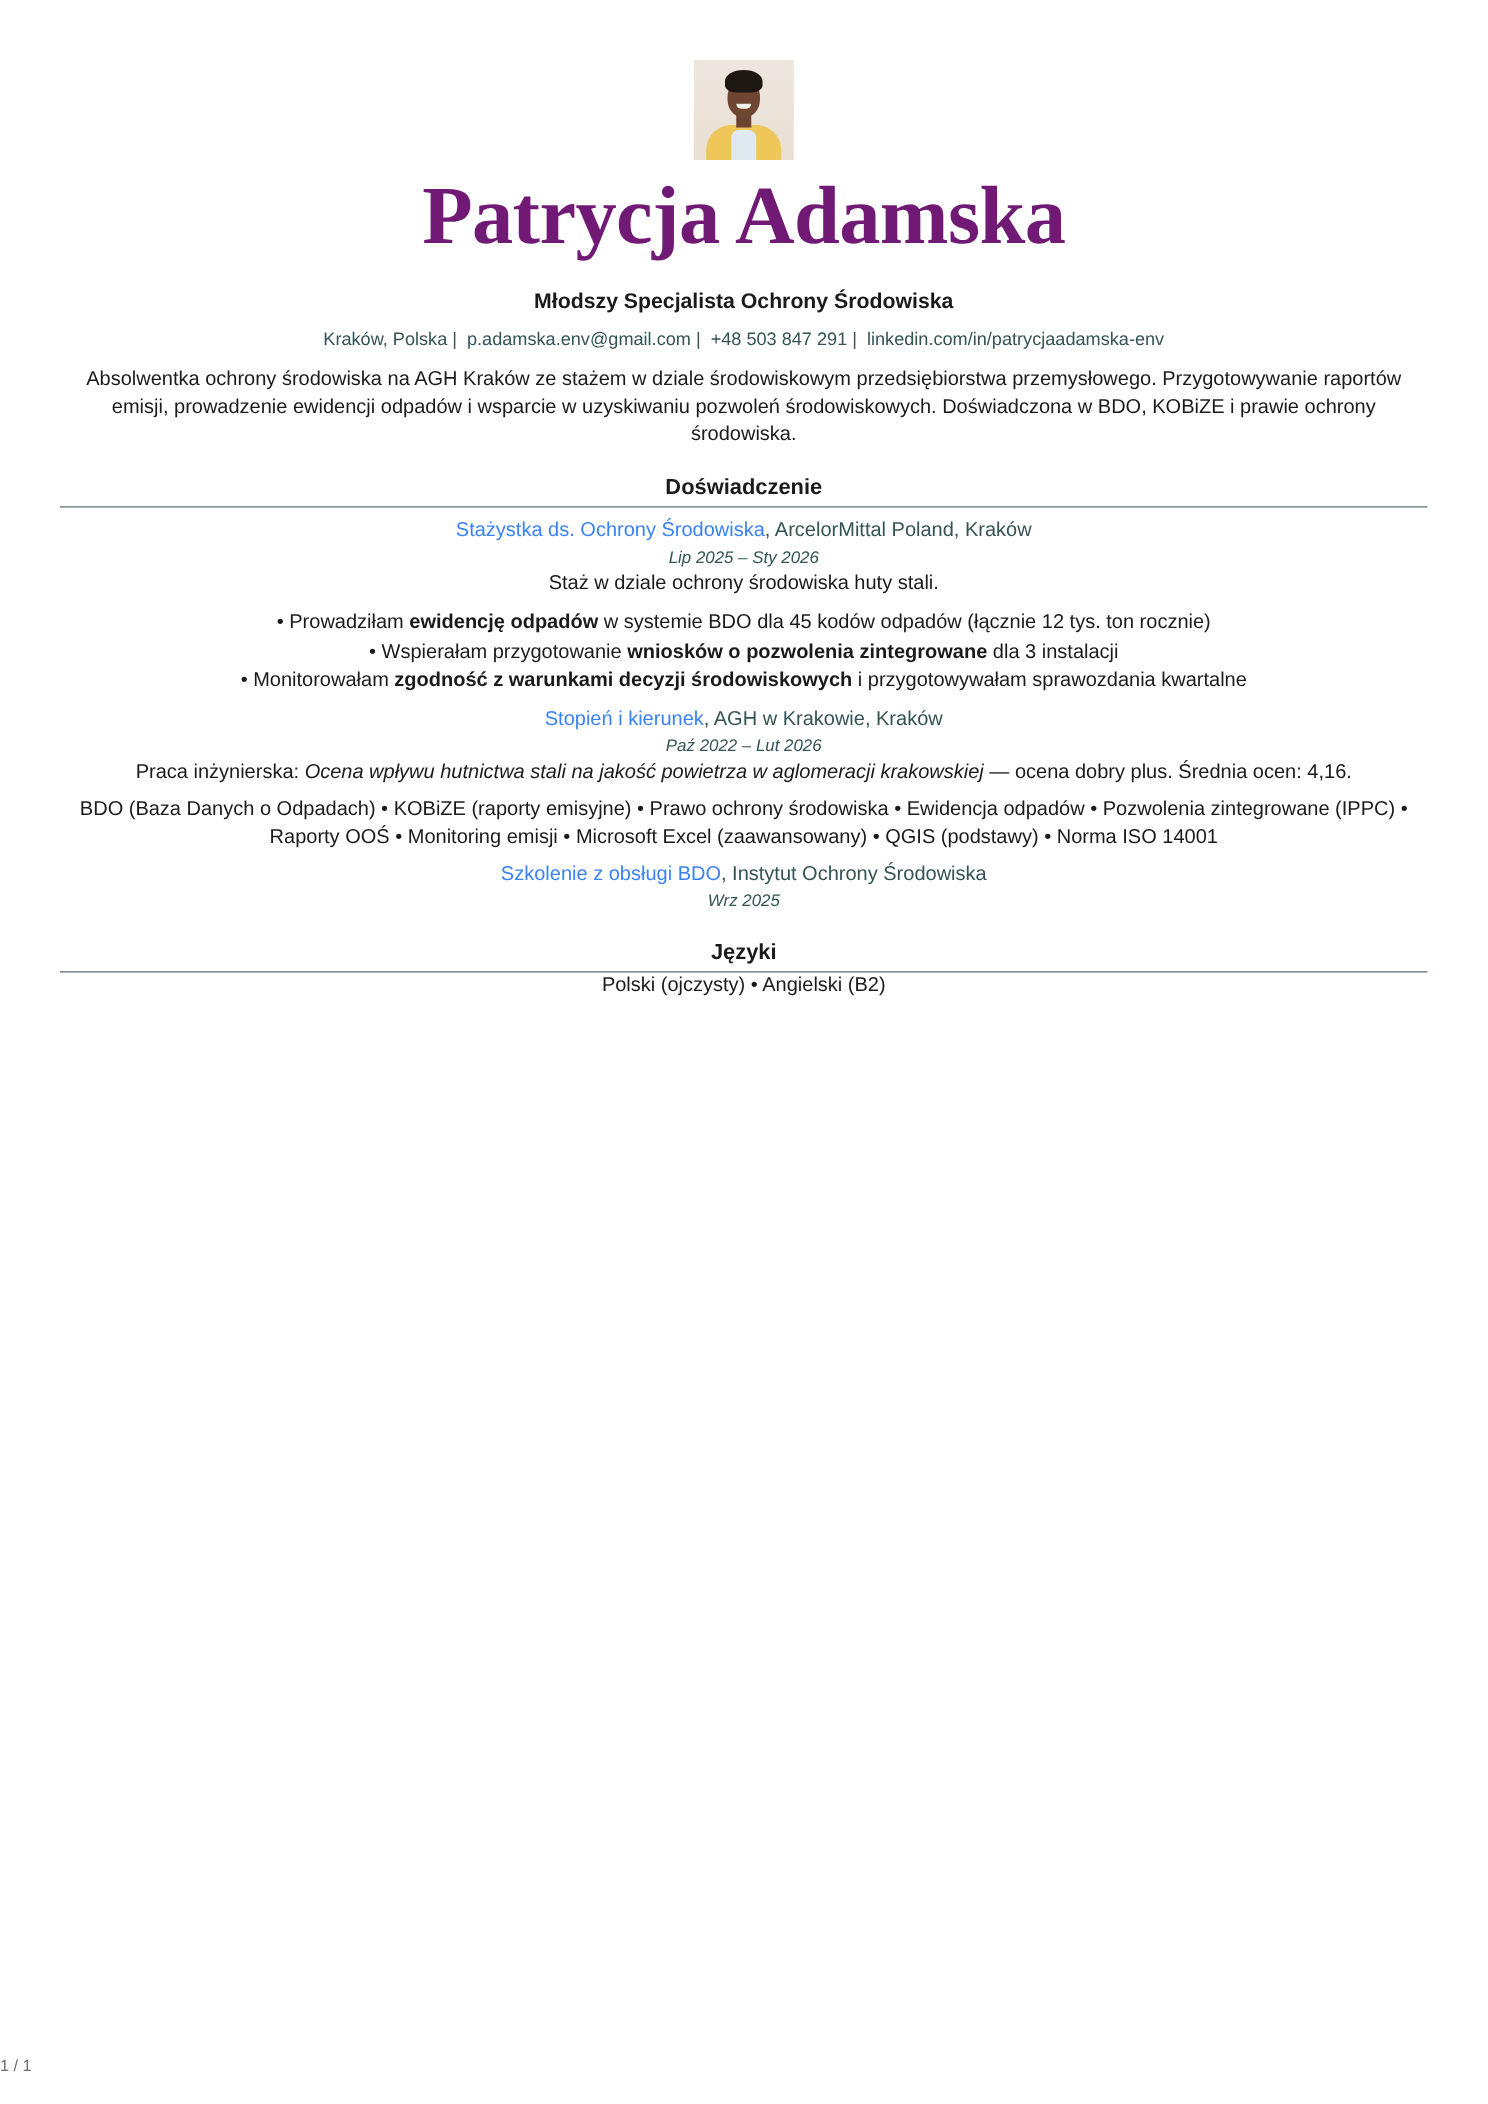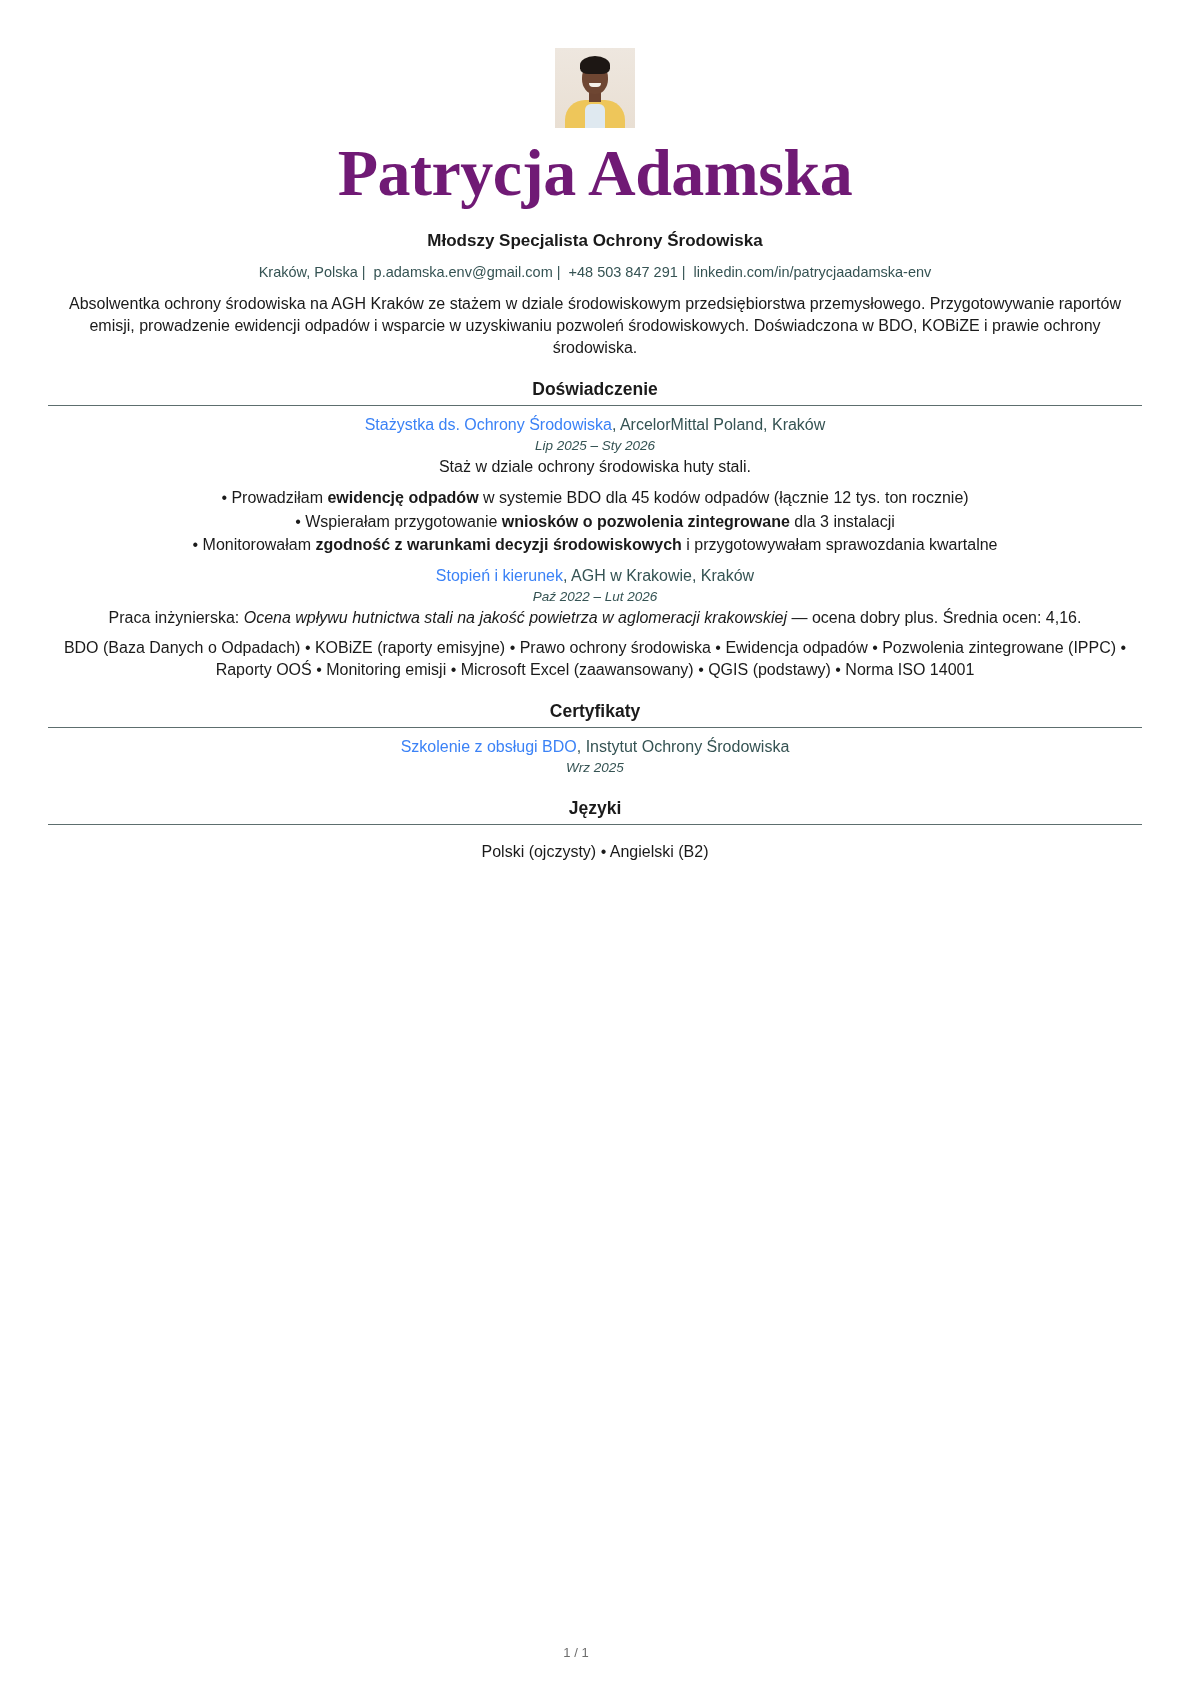--- a/index.html
+++ b/index.html
@@ -103,29 +103,29 @@
     .bullets li b { font-weight: bold; }
     .skills {
       font-size: 16px;
       line-height: 22px;
       margin-top: 8px;
       color: #1a1a1a;
     }
     .languages {
       font-size: 16px;
       line-height: 22px;
-      margin-top: 16px;
+      margin-top: 0;
       color: #1a1a1a;
     }
     .footer {
       position: absolute;
       left: 0;
       width: 1152px;
       top: 1645px;
-      text-align: center;
+      text-align: left;
       font-size: 13px;
       color: #6d6d6d;
     }
   </style>
 </head>
 <body>
 
 <div class="page">
 
   <div class="photo">
@@ -167,21 +167,20 @@
       <div class="entry-date">Paź 2022 – Lut 2026</div>
       <div class="entry-desc"><span>Praca inżynierska: </span><i>Ocena wpływu hutnictwa stali na jakość powietrza w aglomeracji krakowskiej</i><span> — ocena dobry plus. Średnia ocen: 4,16.</span></div>
     </div>
   </section>
 
   <section>
     <div class="skills">BDO (Baza Danych o Odpadach) • KOBiZE (raporty emisyjne) • Prawo ochrony środowiska • Ewidencja odpadów • Pozwolenia zintegrowane (IPPC) • Raporty OOŚ • Monitoring emisji • Microsoft Excel (zaawansowany) • QGIS (podstawy) • Norma ISO 14001</div>
   </section>
 
   <section>
-    <h2 class="section-title">Certyfikaty</h2>
     <div>
       <div class="entry-head"><span class="role">Szkolenie z obsługi BDO</span><span>, Instytut Ochrony Środowiska</span></div>
       <div class="entry-date">Wrz 2025</div>
     </div>
   </section>
 
   <section>
     <h2 class="section-title">Języki</h2>
     <div class="languages">Polski (ojczysty) • Angielski (B2)</div>
   </section>

